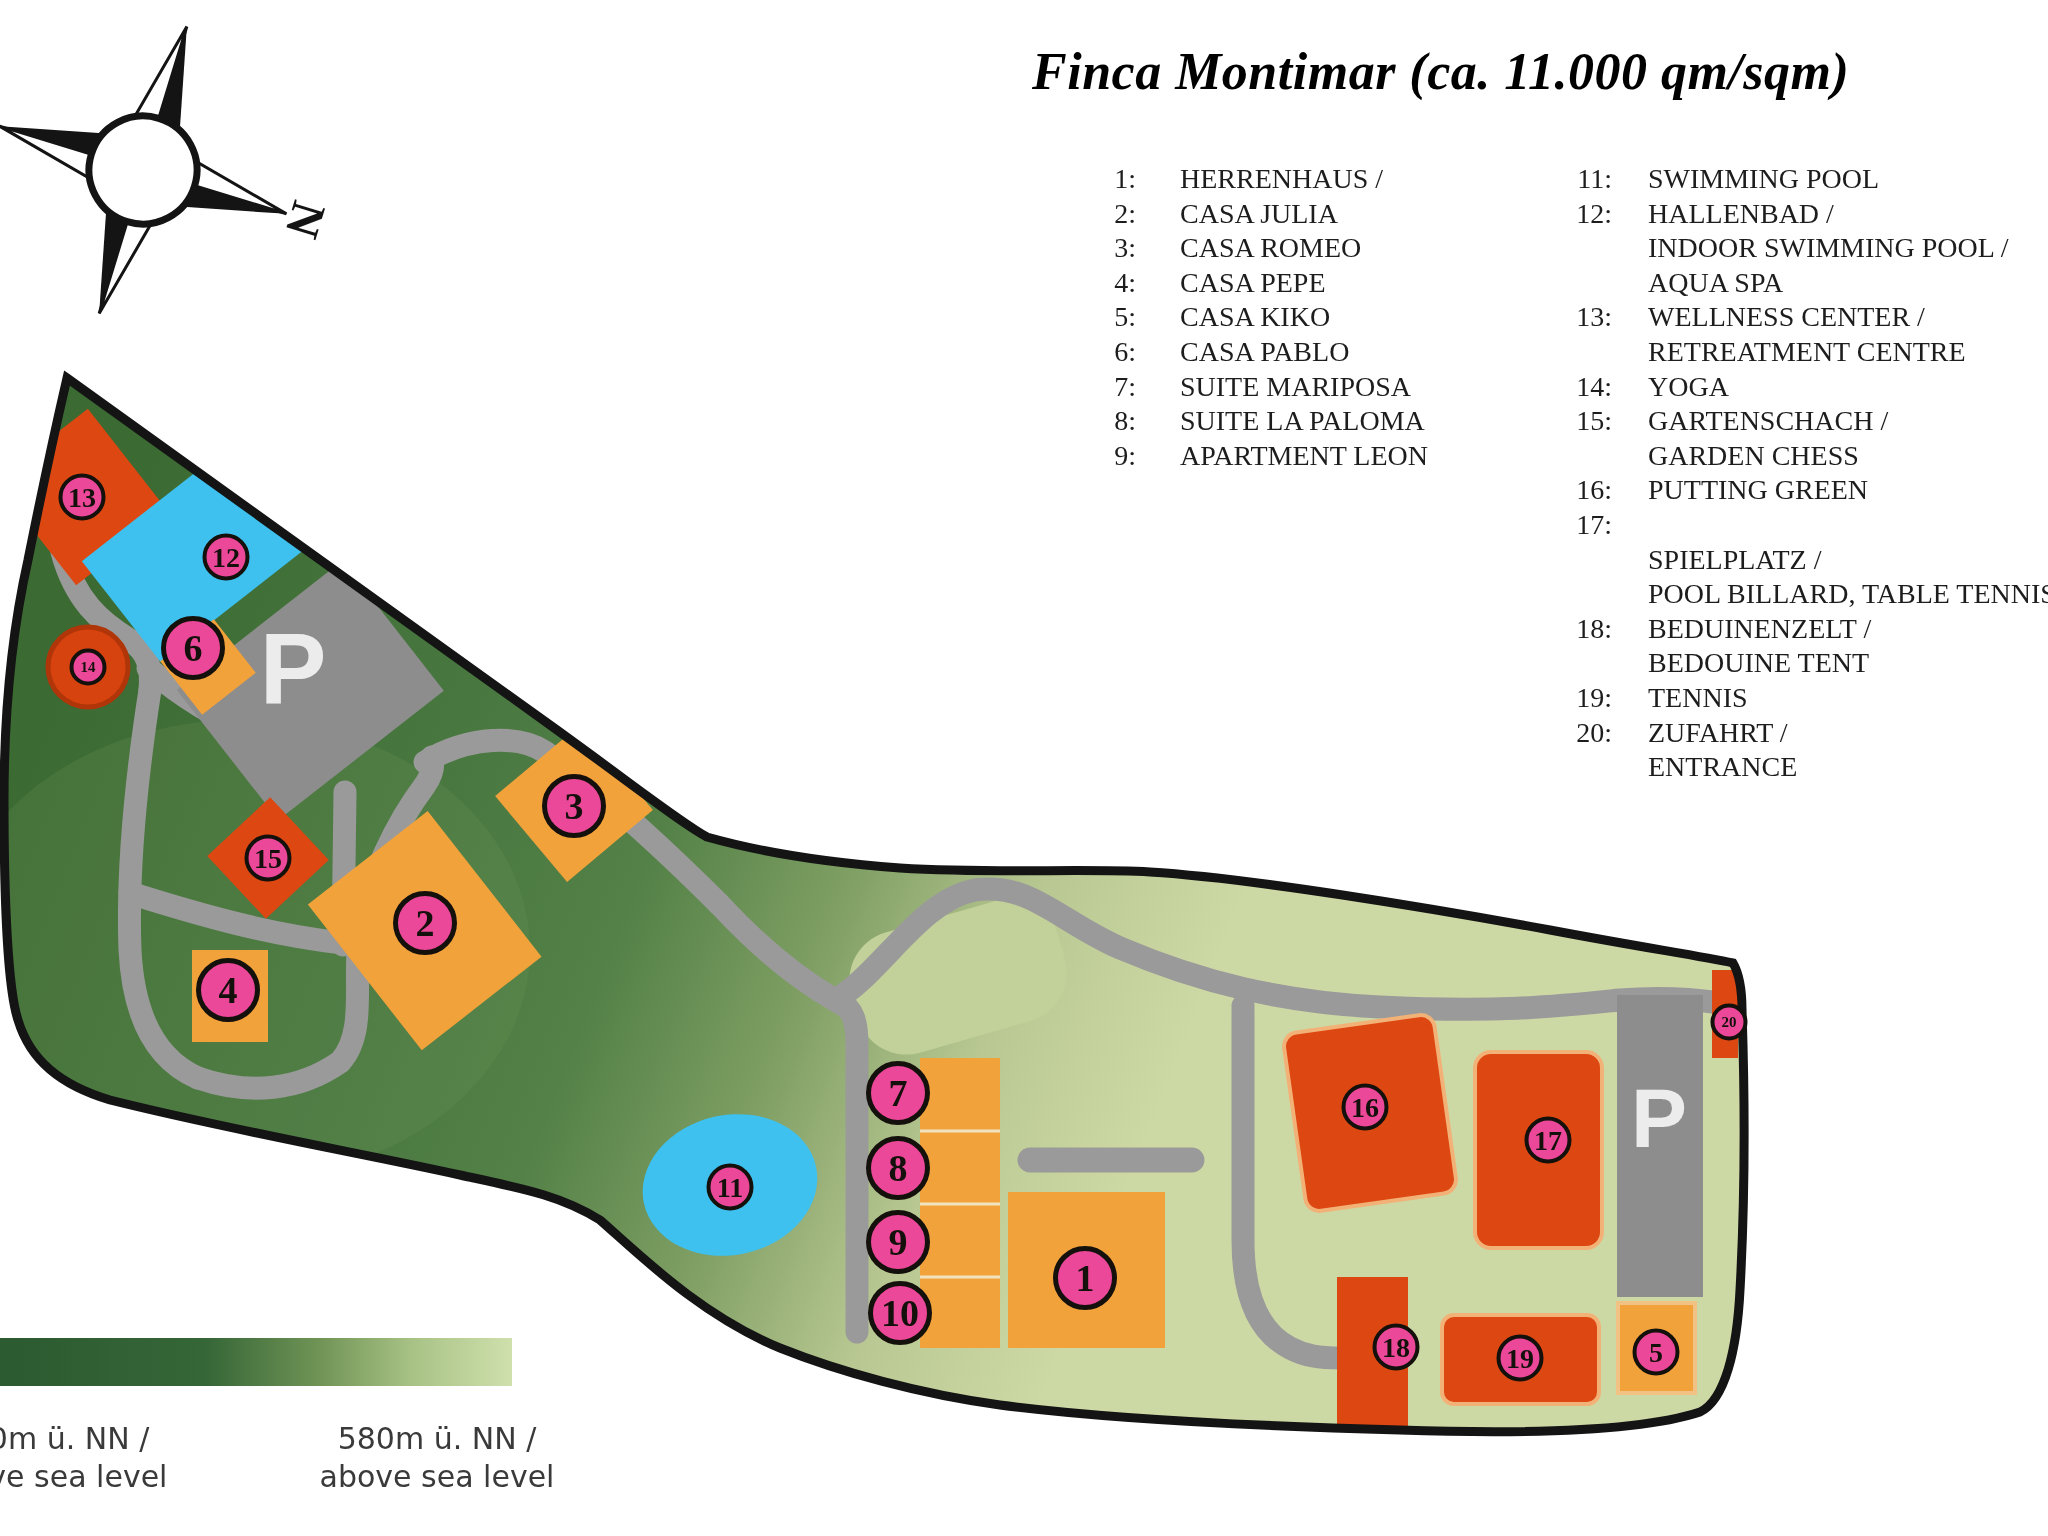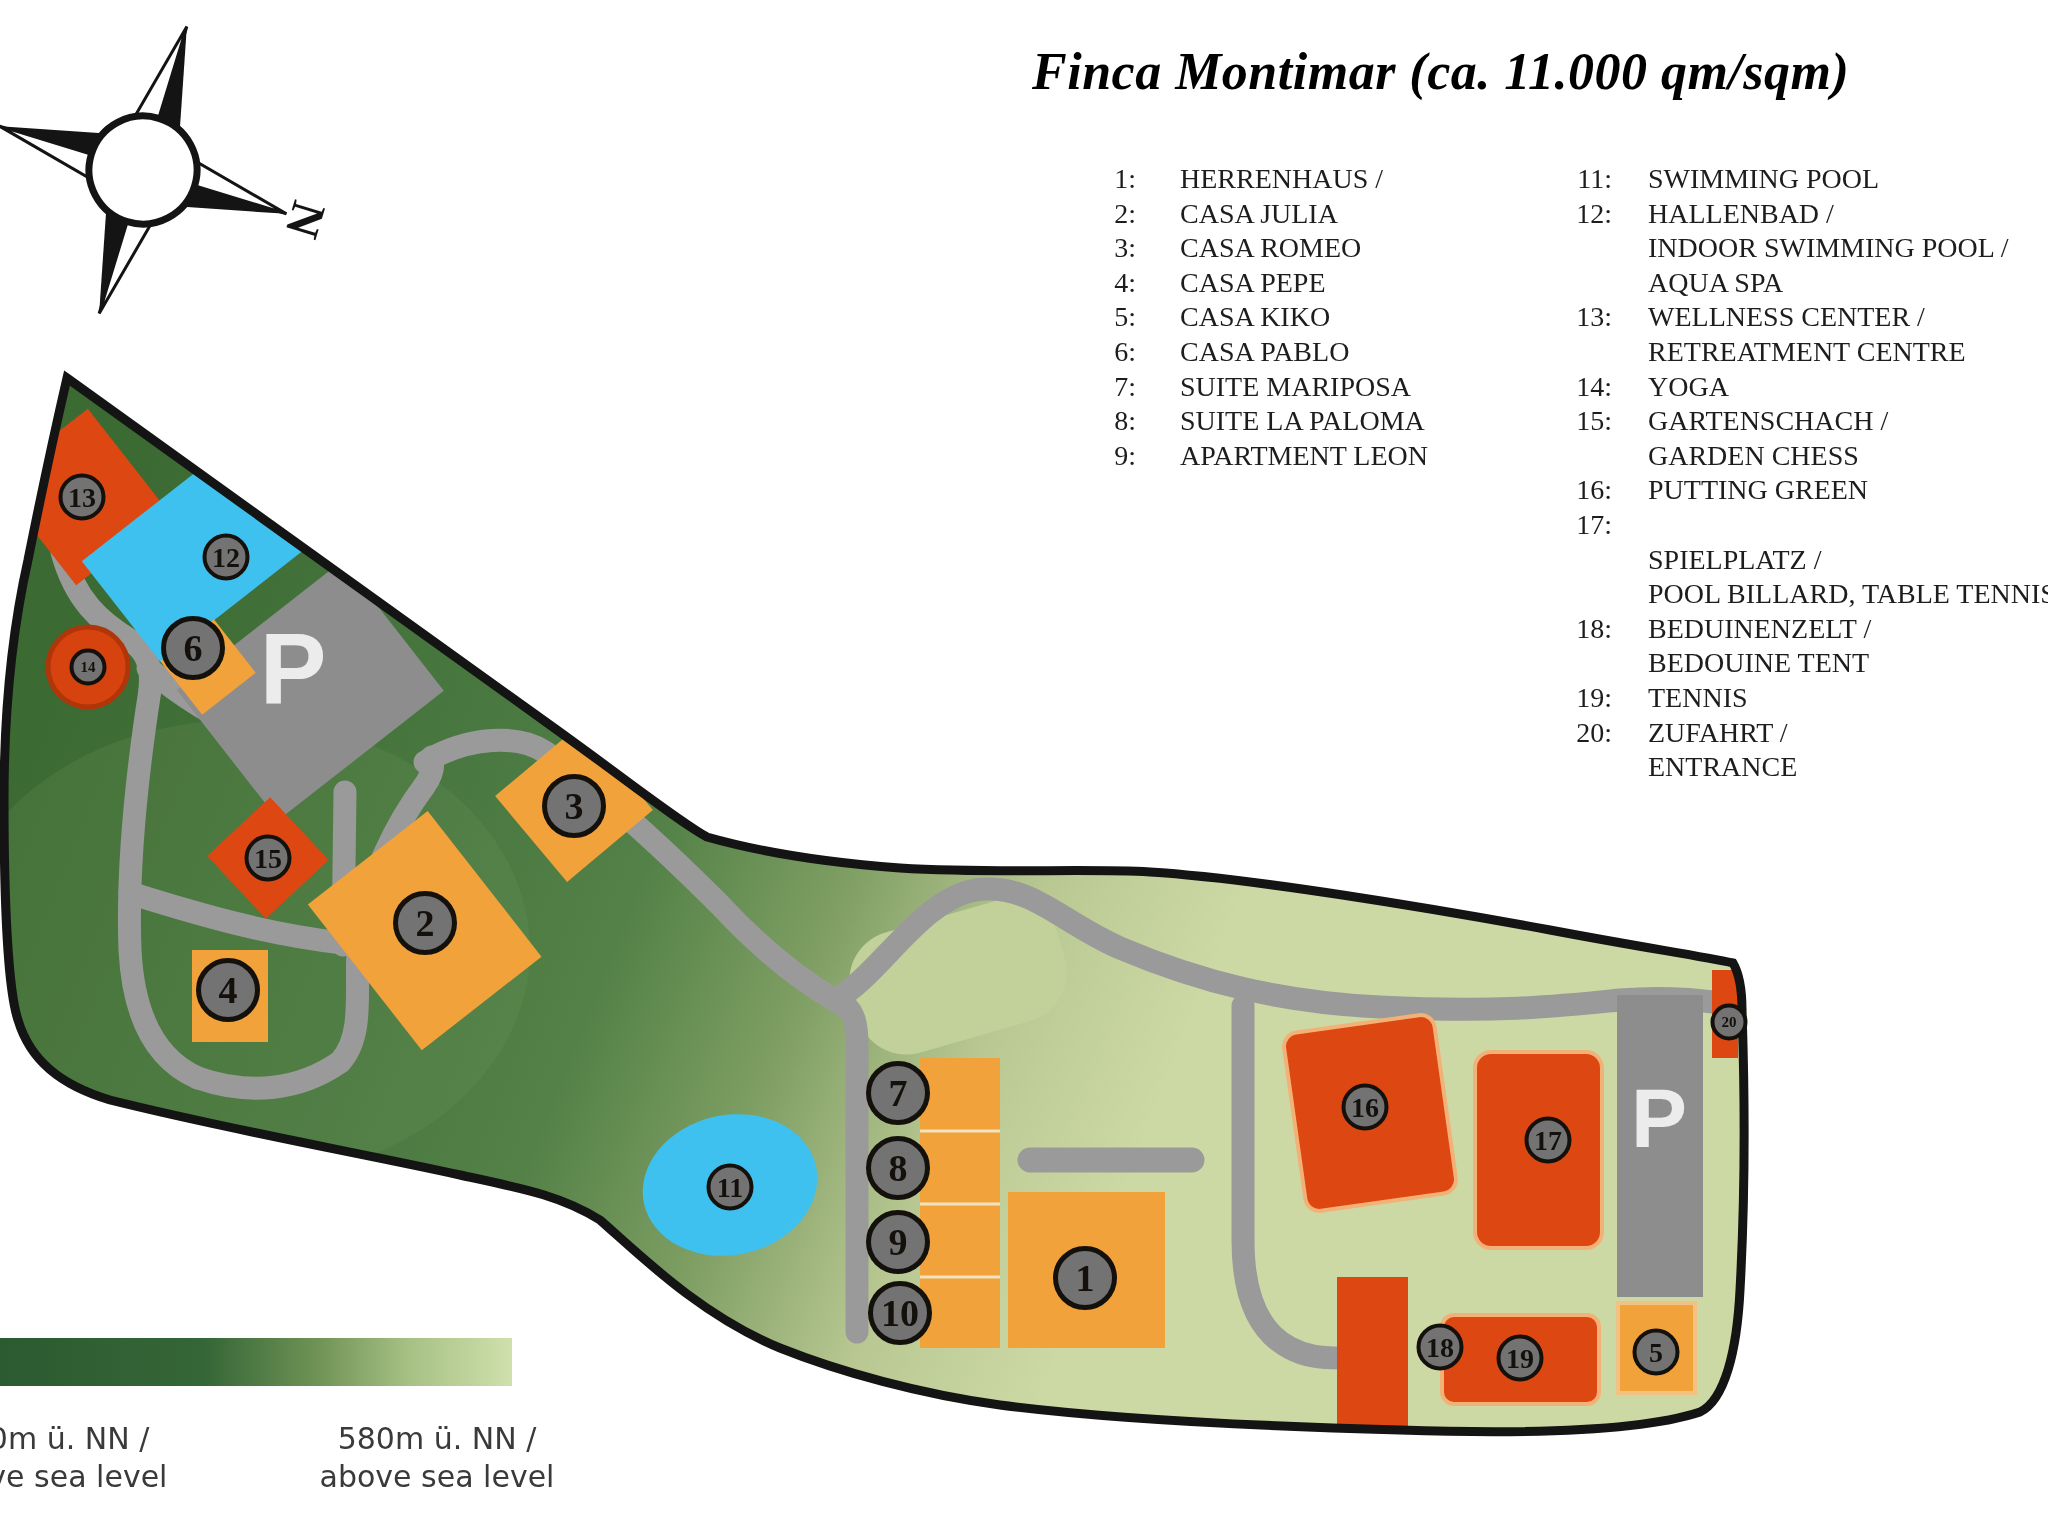--- a/index.html
+++ b/index.html
@@ -11,21 +11,21 @@
          letter-spacing:0.5px;white-space:nowrap;}
   .legend-col{position:absolute;}
   .lrow{display:flex;line-height:34.6px;white-space:nowrap;
         font-size:28px;color:#1d1d1d;}
   .lnum{display:inline-block;text-align:right;}
   .col1 .lnum{width:40px;}
   .col1 .ltxt{margin-left:44px;}
   .col2 .lnum{width:72px;}
   .col2 .ltxt{margin-left:36px;}
   .marker{position:absolute;transform:translate(-50%,-50%);border-radius:50%;
-          background:#737373;display:flex;align-items:center;justify-content:center;
+          background:#ec4899;display:flex;align-items:center;justify-content:center;
           font-weight:bold;color:#14100b;box-sizing:border-box;z-index:5;}
   .lg{width:64px;height:64px;border:5px solid #14100b;font-size:38px;}
   .md{width:47px;height:47px;border:4px solid #14100b;font-size:28px;}
   .sm{width:37px;height:37px;border:4px solid #14100b;font-size:15px;}
   .pletter{position:absolute;transform:translate(-50%,-50%);color:#ececec;
            font-family:"Liberation Sans",sans-serif;font-weight:bold;z-index:4;}
   .north{position:absolute;transform:translate(-50%,-50%) rotate(107deg);
          font-size:48px;font-weight:bold;color:#141414;}
   .elev{position:absolute;width:340px;text-align:center;
         font-family:"DejaVu Sans",sans-serif;font-size:30px;line-height:38px;
@@ -262,21 +262,21 @@
 <div class="marker lg" style="left:898px;top:1168px;">8</div>
 <div class="marker lg" style="left:898px;top:1242px;">9</div>
 <div class="marker lg" style="left:900px;top:1313px;">10</div>
 <div class="marker md" style="left:730px;top:1187px;">11</div>
 <div class="marker md" style="left:226px;top:557px;">12</div>
 <div class="marker md" style="left:82px;top:497px;">13</div>
 <div class="marker sm" style="left:88px;top:667px;">14</div>
 <div class="marker md" style="left:268px;top:858px;">15</div>
 <div class="marker md" style="left:1365px;top:1107px;">16</div>
 <div class="marker md" style="left:1548px;top:1140px;">17</div>
-<div class="marker md" style="left:1440px;top:1347px;">18</div>
+<div class="marker md" style="left:1396px;top:1347px;">18</div>
 <div class="marker md" style="left:1520px;top:1358px;">19</div>
 <div class="marker sm" style="left:1729px;top:1022px;">20</div>
 
 <div class="elev" style="left:-120px;top:1420px;">
   <div>650m ü. NN /</div>
   <div>above sea level</div>
 </div>
 <div class="elev" style="left:267px;top:1420px;text-align:center;">
   <div>580m ü. NN /</div>
   <div>above sea level</div>

